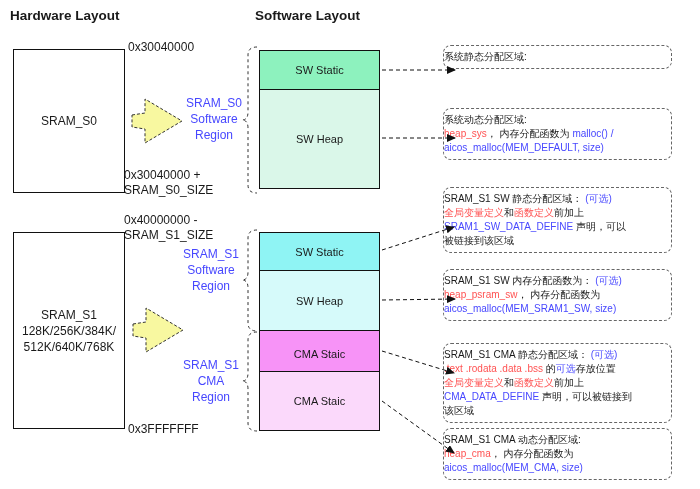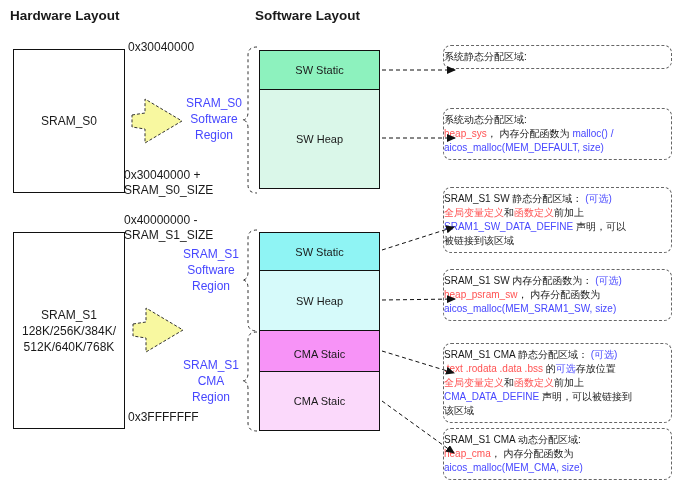--- a/index.html
+++ b/index.html
@@ -10,21 +10,21 @@
   #sw-title{left:255px;top:8px;}
   .sram-box{position:absolute;left:13px;width:112px;border:1px solid #111;background:#fff;
             display:flex;align-items:center;justify-content:center;text-align:center;
             font-size:12px;line-height:16px;box-sizing:border-box;}
   #sram-s0{top:49px;height:144px;}
   #sram-s1{top:232px;height:197px;}
   .addr{position:absolute;font-size:12px;line-height:15px;white-space:pre-line;}
   #addr-s0-start{left:128px;top:40px;}
   #addr-s0-end{left:124px;top:168px;}
   #addr-s1-start{left:124px;top:213px;}
-  #addr-s1-end{left:128px;top:410px;}
+  #addr-s1-end{left:128px;top:422px;}
   .region-label{position:absolute;width:86px;text-align:center;font-size:12px;line-height:16px;}
   #region-0{left:171px;top:95px;}
   #region-1{left:168px;top:246px;}
   #region-2{left:168px;top:357px;}
   .mem-block{position:absolute;left:259px;width:121px;border:1px solid #111;box-sizing:border-box;
              display:flex;align-items:center;justify-content:center;font-size:11px;}
   .anno{position:absolute;left:443px;width:229px;border:1px dashed #666;border-radius:8px;
         box-sizing:border-box;background:#fff;padding:4px 0;font-size:10px;line-height:14px;}
   .anno .ln{white-space:nowrap;}
   #overlay{position:absolute;left:0;top:0;pointer-events:none;}

